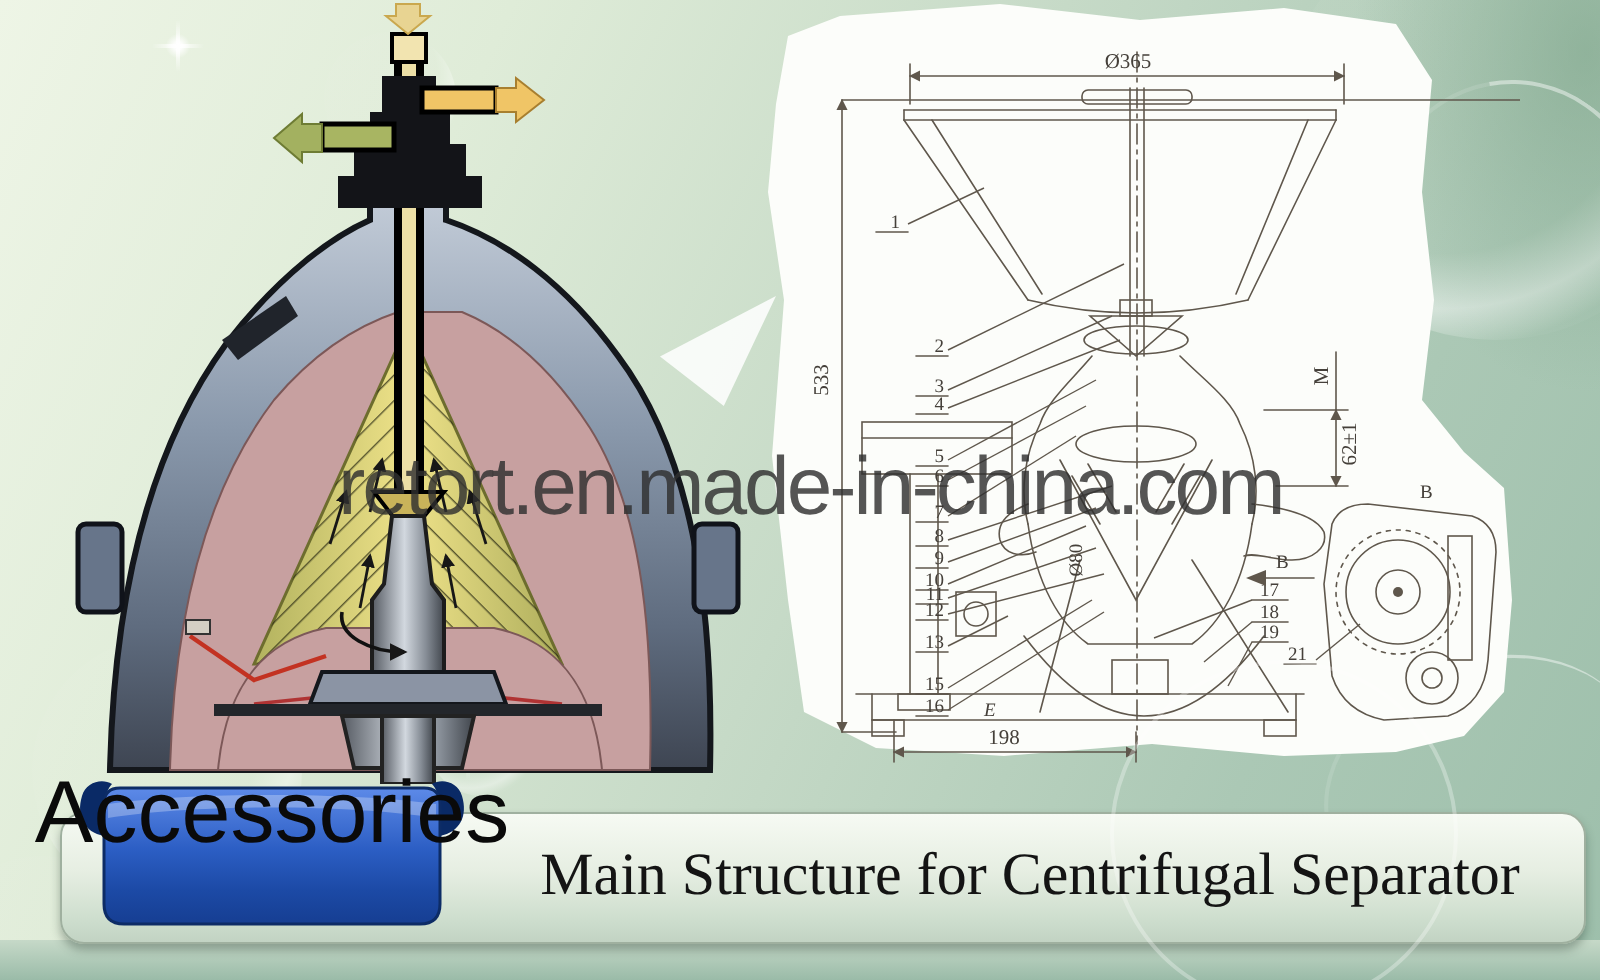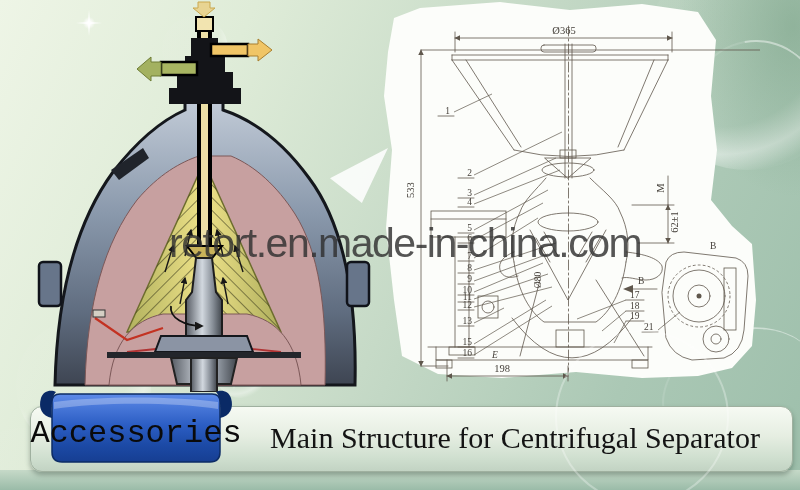--- a/index.html
+++ b/index.html
@@ -40,23 +40,23 @@
   
   .watermark{position:absolute;left:124px;top:220px;z-index:4;
     font-family:"Liberation Sans",sans-serif;font-size:41px;letter-spacing:-1.5px;
     color:rgba(48,48,48,0.82);white-space:nowrap;margin-left:45px;}
   
   .footer-bar{position:absolute;left:30px;top:406px;width:761px;height:64px;z-index:5;
     border-radius:12px;border:1px solid #9fb09f;
     background:linear-gradient(180deg,#f6faf3 0%,#e6eee2 45%,#cfdfcf 80%,#c2d3c3 100%);
     box-shadow:0 3px 5px rgba(35,55,42,0.35);}
   .ribbon{position:absolute;left:38px;top:388px;width:196px;height:82px;z-index:6;}
-  .ribbon-label{position:absolute;left:38px;top:398px;width:196px;height:70px;z-index:7;
+  .ribbon-label{position:absolute;left:38px;top:372px;width:196px;height:70px;z-index:7;
     display:flex;align-items:center;justify-content:center;
-    font-family:Liberation Mono, monospace;font-size:32px;color:#0a0a0a;}
+    font-family:Liberation Sans, sans-serif;font-size:44px;color:#0a0a0a;}
   .main-title{position:absolute;left:240px;top:406px;width:550px;height:64px;z-index:6;
     display:flex;align-items:center;justify-content:center;
     font-family:"Liberation Serif",serif;font-size:30px;color:#141414;white-space:nowrap;}
 </style>
 </head>
 <body>
 
 <div class="stage">
 
   <div class="bubble" style="left:640px;top:-45px;width:215px;height:215px;opacity:.75"></div>

